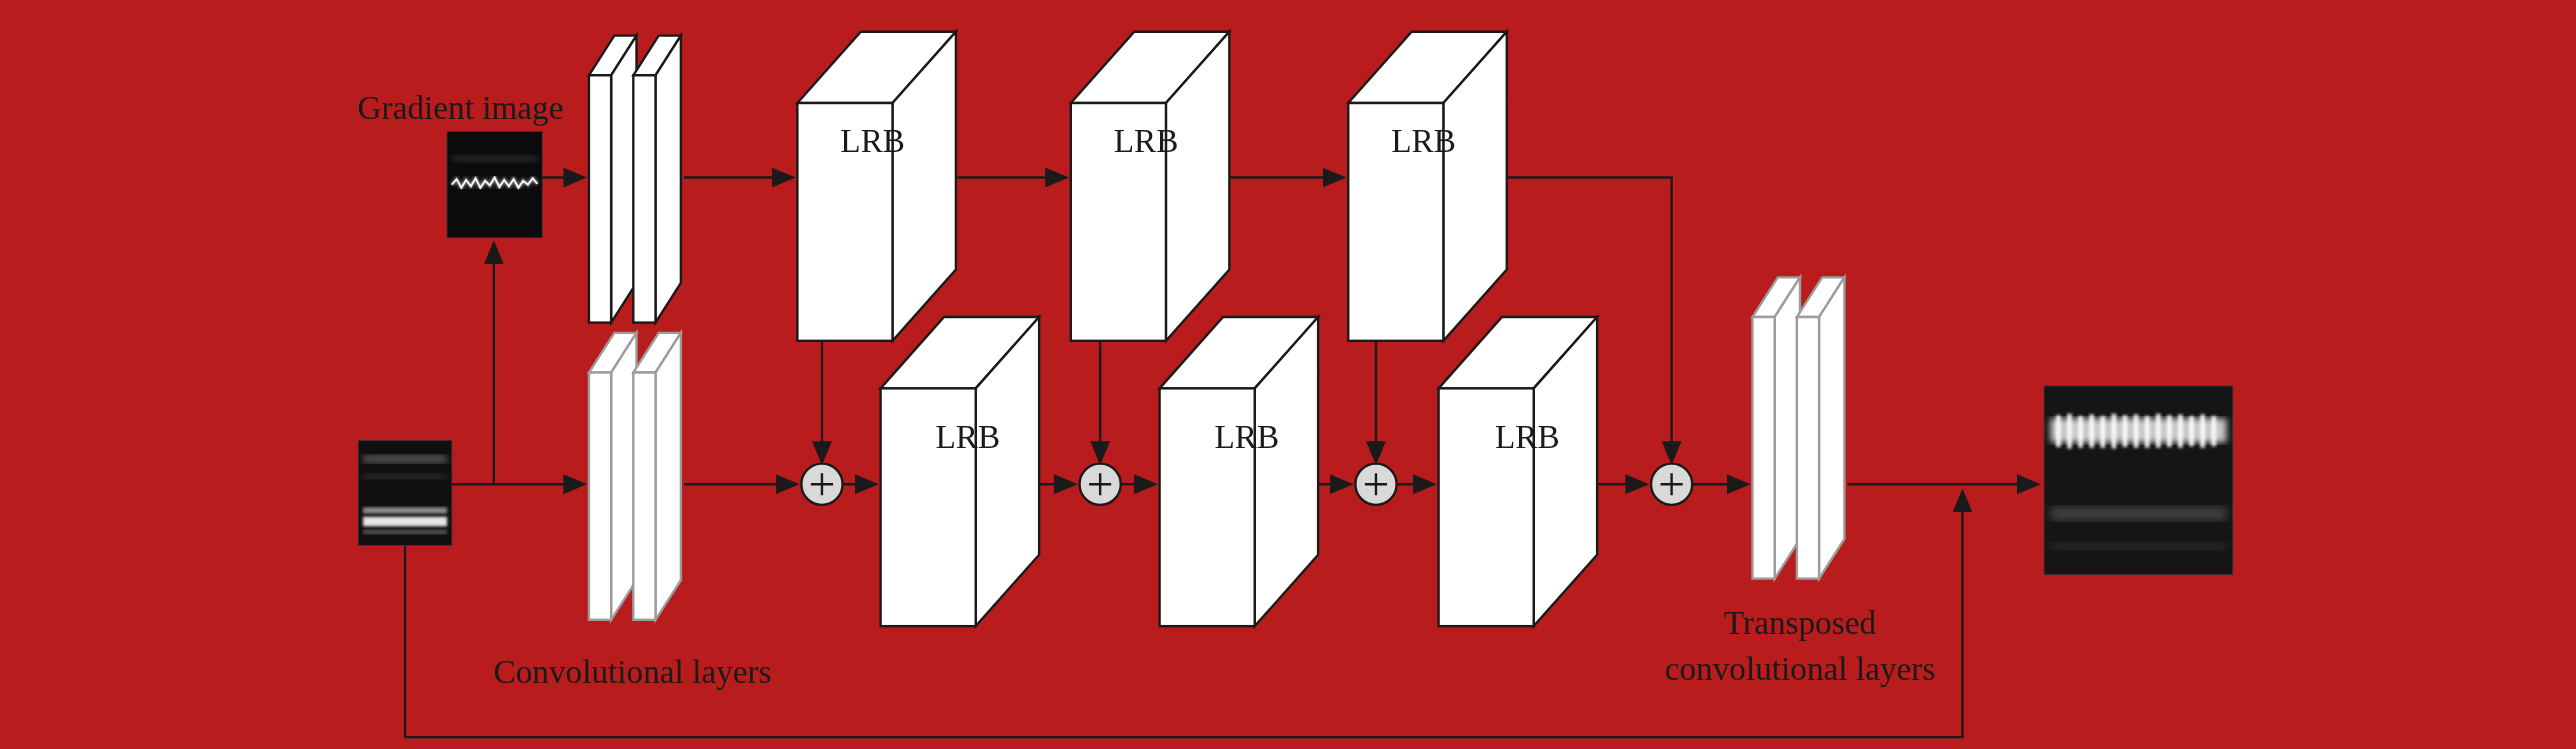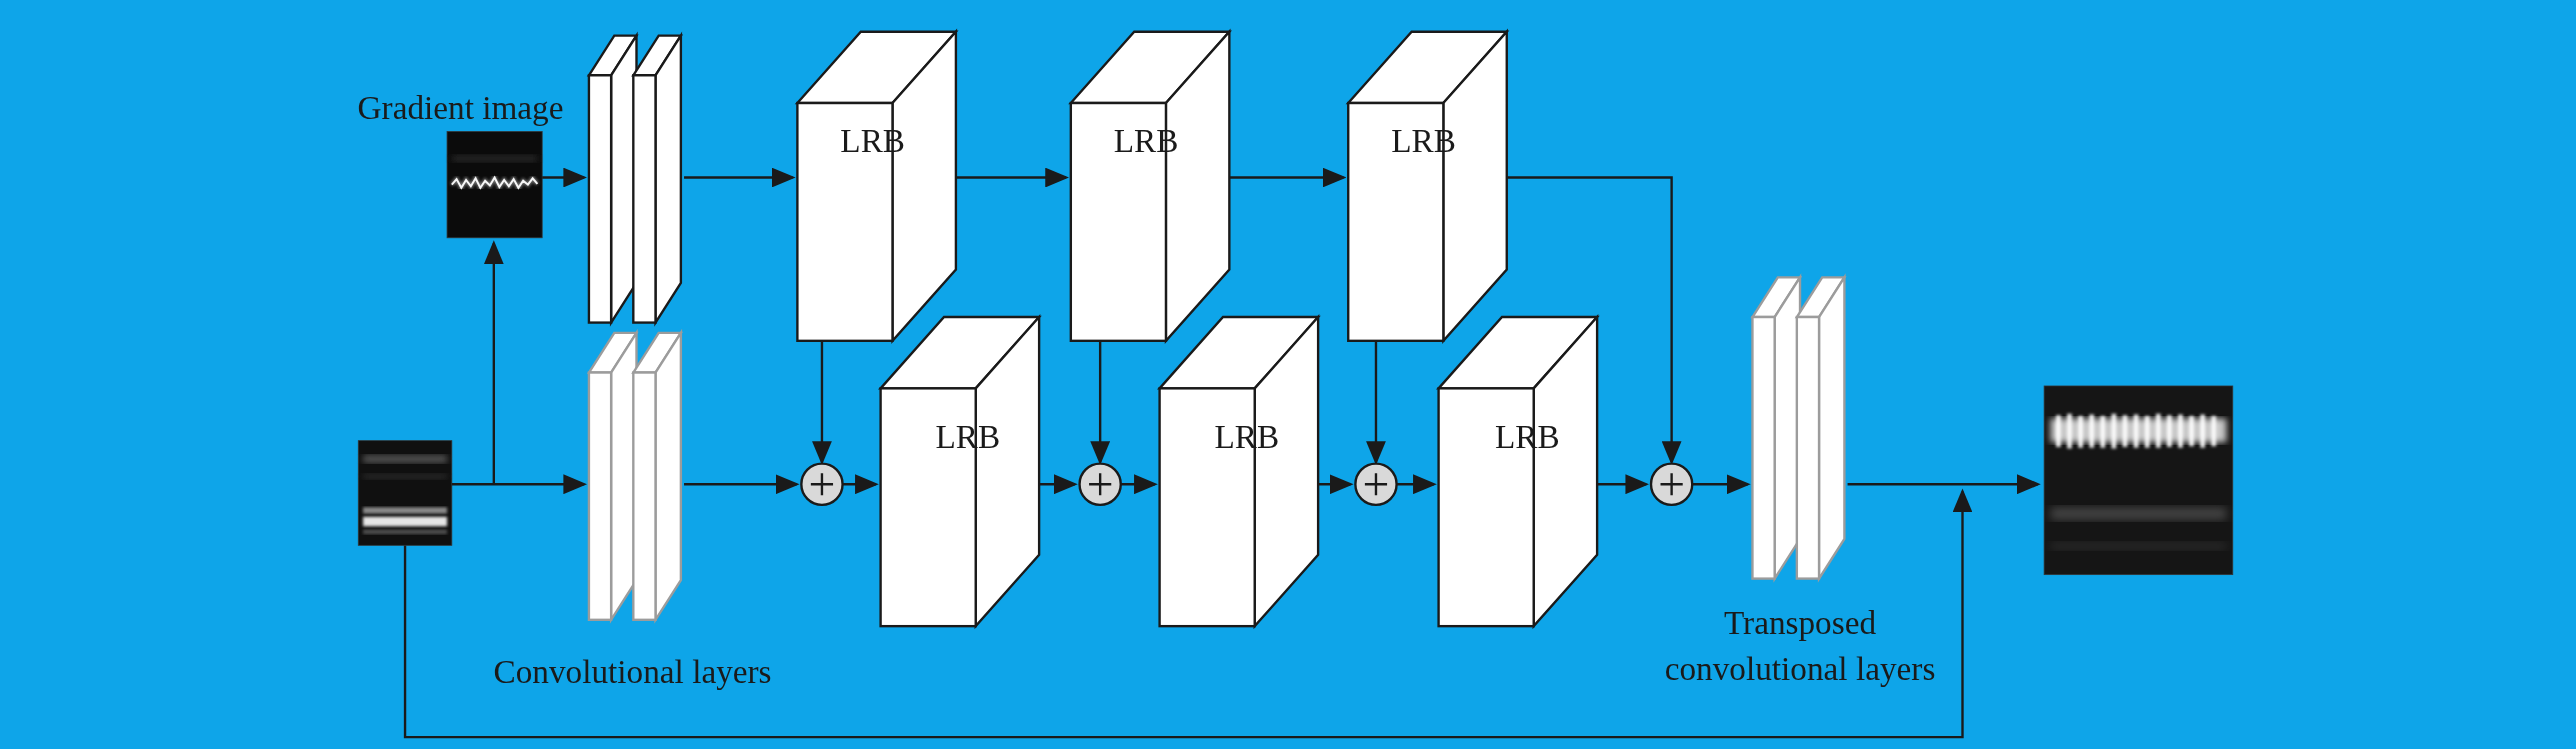--- a/index.html
+++ b/index.html
@@ -1,16 +1,16 @@
 <!DOCTYPE html>
 <html style="font-size:12.7px"><head>
 <meta charset="utf-8">
 <style>
   html,body{margin:0;padding:0;background:#ffffff;}
-  #stage{position:relative;width:2576px;height:749px;background:#0ea5e9;overflow:hidden;}
+  #stage{position:relative;width:2576px;height:749px;background:#b91c1c;overflow:hidden;}
   svg{display:block;}
   .ln{stroke:#1a1a1a;stroke-width:3;fill:none;}
   .dark{stroke:#1a1a1a;stroke-width:3;fill:#ffffff;stroke-linejoin:miter;}
   .gray{stroke:#9c9c9c;stroke-width:3;fill:#ffffff;stroke-linejoin:miter;}
   .adder{stroke:#1a1a1a;stroke-width:3;fill:#d9d9d9;}
   .lbl{font-family:"Liberation Serif", serif;font-size:42px;fill:#1a1a1a;}
 </style>
 </head>
 <body>
 

